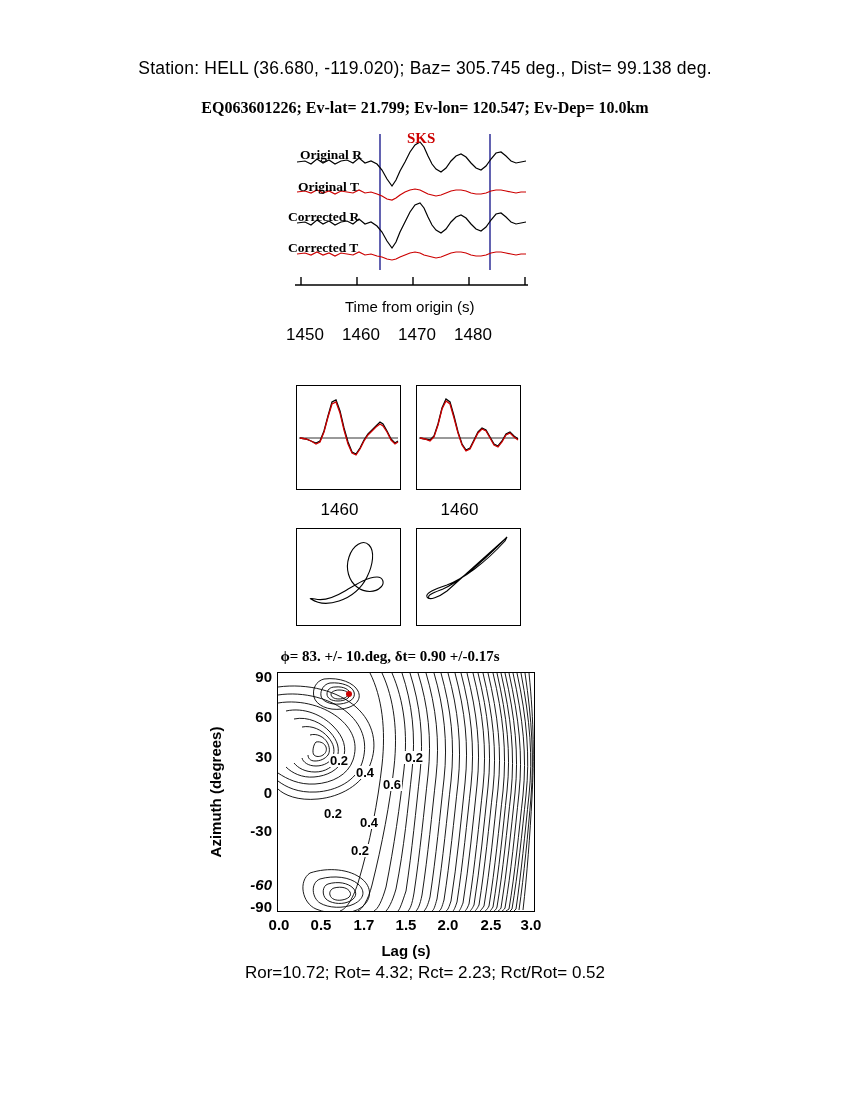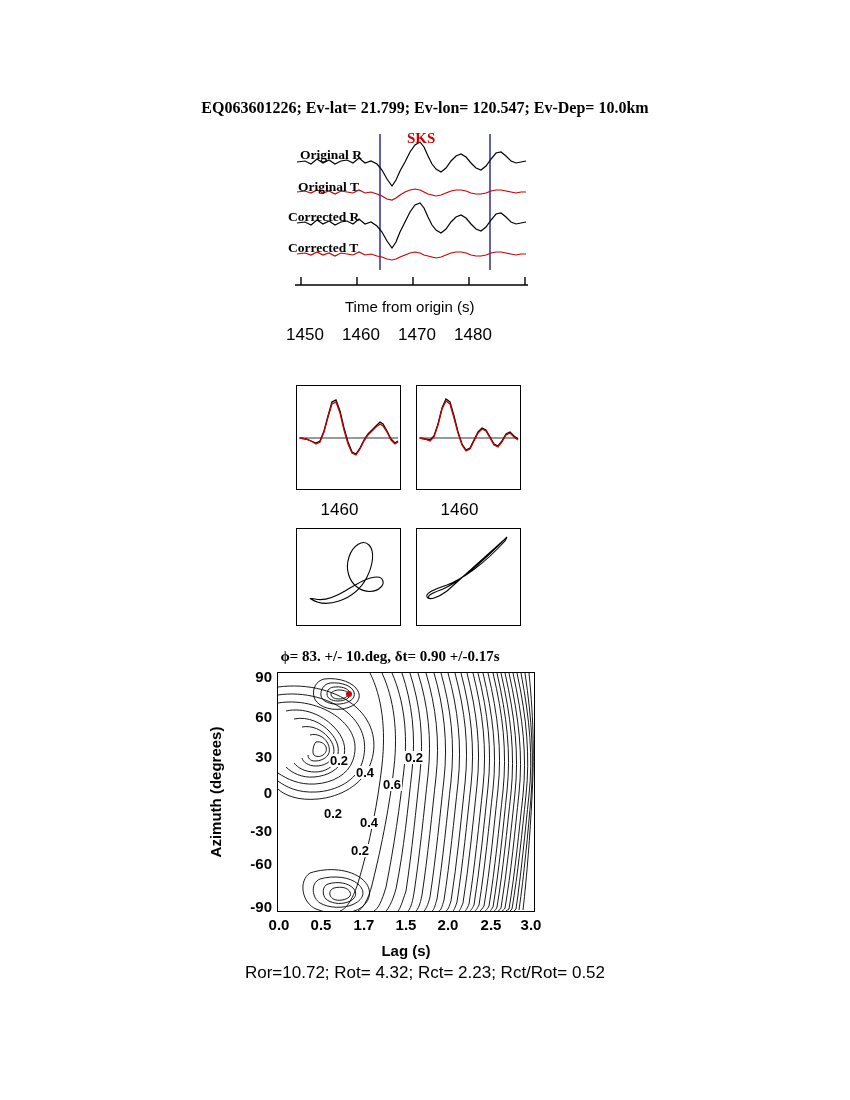--- a/index.html
+++ b/index.html
@@ -197,20 +197,21 @@
     text-align: center;
     font-family: "Liberation Sans", sans-serif;
     font-size: 17px;
   }
 </style>
 </head>
 <body>
 
 <div class="page">
 
+  <div class="title-line" id="title-main">Station: HELL (36.680, -119.020); Baz=  305.745 deg., Dist=   99.138 deg.</div>
   <div class="title-line" id="title-event">EQ063601226; Ev-lat=  21.799; Ev-lon= 120.547; Ev-Dep= 10.0km</div>
 
   <div id="waveform-panel">
 
     <div id="lbl-sks">SKS</div>
 
     <svg id="waveform-svg" width="250" height="190" viewBox="0 0 250 190">
 
       <line x1="95" y1="4" x2="95" y2="140" stroke="#3b3b9e" stroke-width="1.6"></line>
       <line x1="205" y1="4" x2="205" y2="140" stroke="#3b3b9e" stroke-width="1.6"></line>
@@ -348,21 +349,21 @@
       <div class="contour-inline-label" style="left:81px;  top:143px;">0.4</div>
       <div class="contour-inline-label" style="left:45px;  top:134px;">0.2</div>
       <div class="contour-inline-label" style="left:72px;  top:171px;">0.2</div>
     </div>
 
     <div class="ylabel-tick" style="top:4px;">90</div>
     <div class="ylabel-tick" style="top:44px;">60</div>
     <div class="ylabel-tick" style="top:84px;">30</div>
     <div class="ylabel-tick" style="top:120px;">0</div>
     <div class="ylabel-tick" style="top:158px;">-30</div>
-    <div class="ylabel-tick" style="top:191px;">-60</div>
+    <div class="ylabel-tick" style="top:212px;font-style:italic;">-60</div>
     <div class="ylabel-tick" style="top:234px;">-90</div>
 
     <div class="xlabel-tick" style="left:2px;">0.0</div>
     <div class="xlabel-tick" style="left:44px;">0.5</div>
     <div class="xlabel-tick" style="left:87px;">1.7</div>
     <div class="xlabel-tick" style="left:129px;">1.5</div>
     <div class="xlabel-tick" style="left:171px;">2.0</div>
     <div class="xlabel-tick" style="left:214px;">2.5</div>
     <div class="xlabel-tick" style="left:254px;text-align:right;">3.0</div>
 

